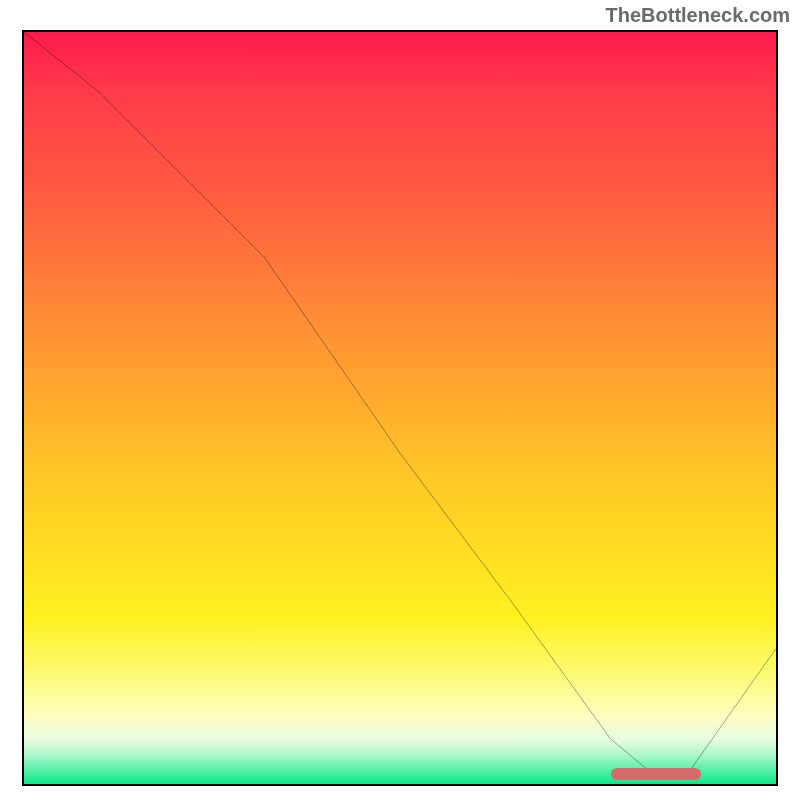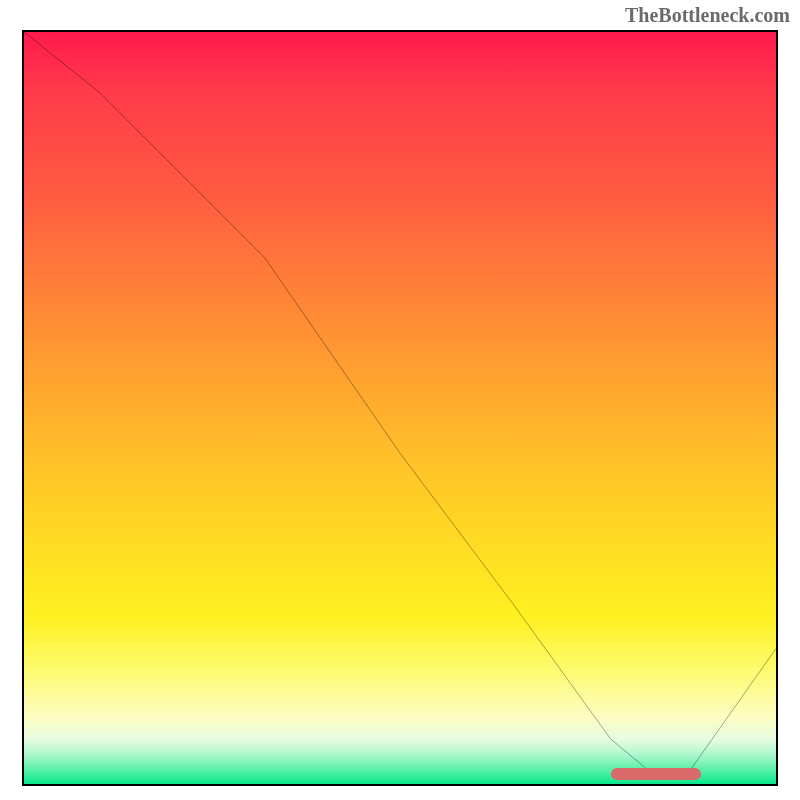--- a/index.html
+++ b/index.html
@@ -12,21 +12,20 @@
     overflow: hidden;
   }
   .watermark {
     position: absolute;
     top: 4px;
     right: 10px;
     font-size: 20px;
     font-weight: bold;
     color: #6a6a6a;
     z-index: 10;
-    font-family: Liberation Serif, serif;
   }
   .plot-area {
     position: absolute;
     top: 30px;
     left: 22px;
     width: 756px;
     height: 756px;
     background: linear-gradient(to bottom,
       #ff1a4d 0%,
       #ff3b4a 8%,

